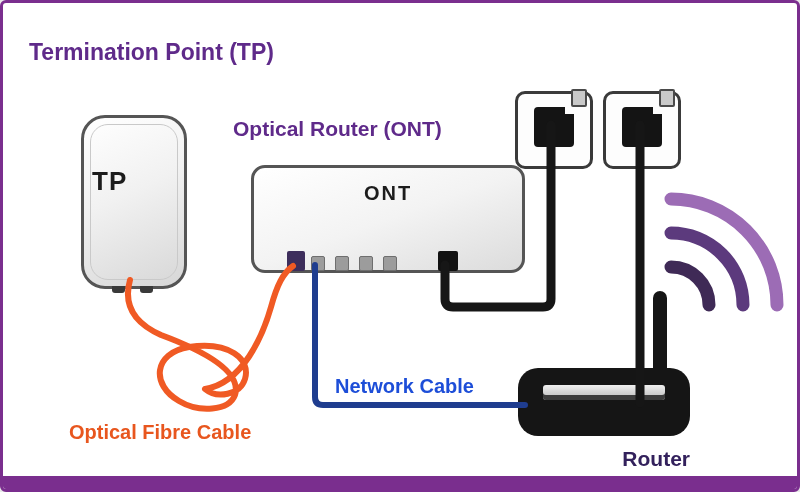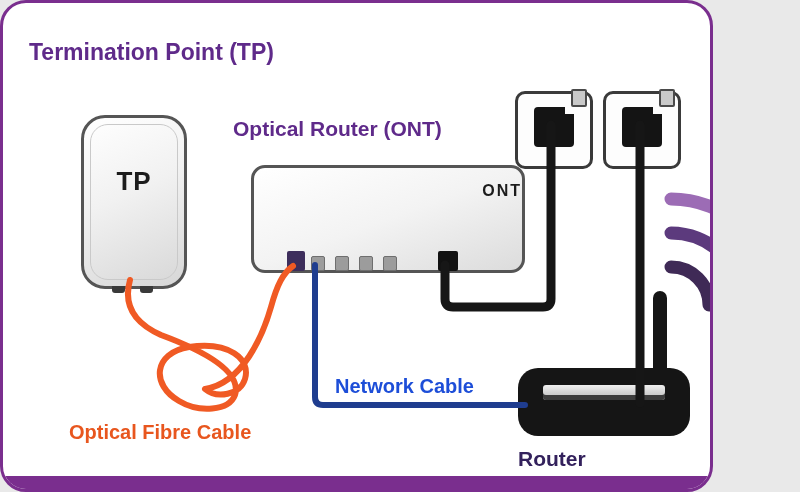--- a/index.html
+++ b/index.html
@@ -1,39 +1,39 @@
 <!DOCTYPE html>
 <html><head>
 <meta charset="utf-8">
 <style>
   html,body{margin:0;padding:0;background:#e9e9e9;}
   #frame{
-    position:relative;width:713px;height:492px;box-sizing:border-box;
-    background:#ffffff;border:3px solid #7a2e8e;border-radius:26px;
+    position:relative;width:800px;height:492px;box-sizing:border-box;
+    background:#ffffff;border:3px solid #7a2e8e;border-radius:6px;
     overflow:hidden;font-family:"Liberation Sans",sans-serif;
   }
   .abs{position:absolute;}
   
   #title{left:26px;top:36px;font-size:23px;font-weight:bold;color:#5f2a8a;z-index:4;}
   #ont-caption{left:230px;top:114px;font-size:21px;font-weight:bold;color:#5f2a8a;z-index:4;}
   #fibre-label{left:66px;top:418px;font-size:20px;font-weight:bold;color:#e8561e;z-index:4;}
   #network-label{left:332px;top:372px;font-size:20px;font-weight:bold;color:#1d4ed8;z-index:4;}
-  #router-label{left:515px;top:444px;width:172px;text-align:left;font-size:21px;font-weight:bold;color:#33215c;z-index:4;}
+  #router-label{left:515px;top:444px;width:172px;text-align:right;font-size:21px;font-weight:bold;color:#33215c;z-index:4;}
   
   #bottom-bar{left:0;right:0;bottom:0;height:13px;background:#7a2e8e;z-index:1;}
   
   #tp-device{left:78px;top:112px;width:100px;height:168px;border:3px solid #555;
     border-radius:24px;background:linear-gradient(155deg,#ffffff 0%,#f1f1f1 45%,#d7d7d7 100%);z-index:2;}
   #tp-inner{left:6px;top:6px;right:6px;bottom:6px;border:1px solid #c9c9c9;border-radius:18px;}
-  #tp-label{left:0;right:0;top:48px;text-align:center;font-size:26px;font-weight:bold;color:#1c1c1c;letter-spacing:1px;}
+  #tp-label{left:0;right:0;top:48px;text-align:left;font-size:26px;font-weight:bold;color:#1c1c1c;letter-spacing:1px;padding-left:8px;}
   .tp-foot{bottom:-7px;width:13px;height:7px;background:#3a3a3a;border-radius:0 0 3px 3px;}
   
   #ont-device{left:248px;top:162px;width:268px;height:102px;border:3px solid #555;
     border-radius:14px;background:linear-gradient(160deg,#ffffff 0%,#f3f3f3 50%,#dcdcdc 100%);z-index:2;}
-  #ont-label{left:0;right:0;top:14px;text-align:right;font-size:16px;font-weight:bold;color:#1c1c1c;letter-spacing:2px;}
+  #ont-label{left:0;right:0;top:14px;text-align:center;font-size:20px;font-weight:bold;color:#1c1c1c;letter-spacing:2px;}
   .port{bottom:-1px;}
   #fibre-port{left:33px;width:18px;height:20px;background:#3d2e5c;border-radius:2px;}
   .eth-port{width:14px;height:15px;background:#9c9c9c;border:1px solid #6e6e6e;border-radius:2px;box-sizing:border-box;}
   #wan-port{left:184px;width:20px;height:20px;background:#111;border-radius:2px;}
   
   .socket{width:72px;height:72px;border:3px solid #3a3a3a;border-radius:10px;background:#fdfdfd;z-index:2;}
   #socket-1{left:512px;top:88px;}
   #socket-2{left:600px;top:88px;}
   .jack{position:absolute;left:16px;top:13px;width:40px;height:40px;background:#141414;border-radius:4px;}
   .jack-notch{position:absolute;right:-1px;top:-1px;width:10px;height:8px;background:#fdfdfd;}

